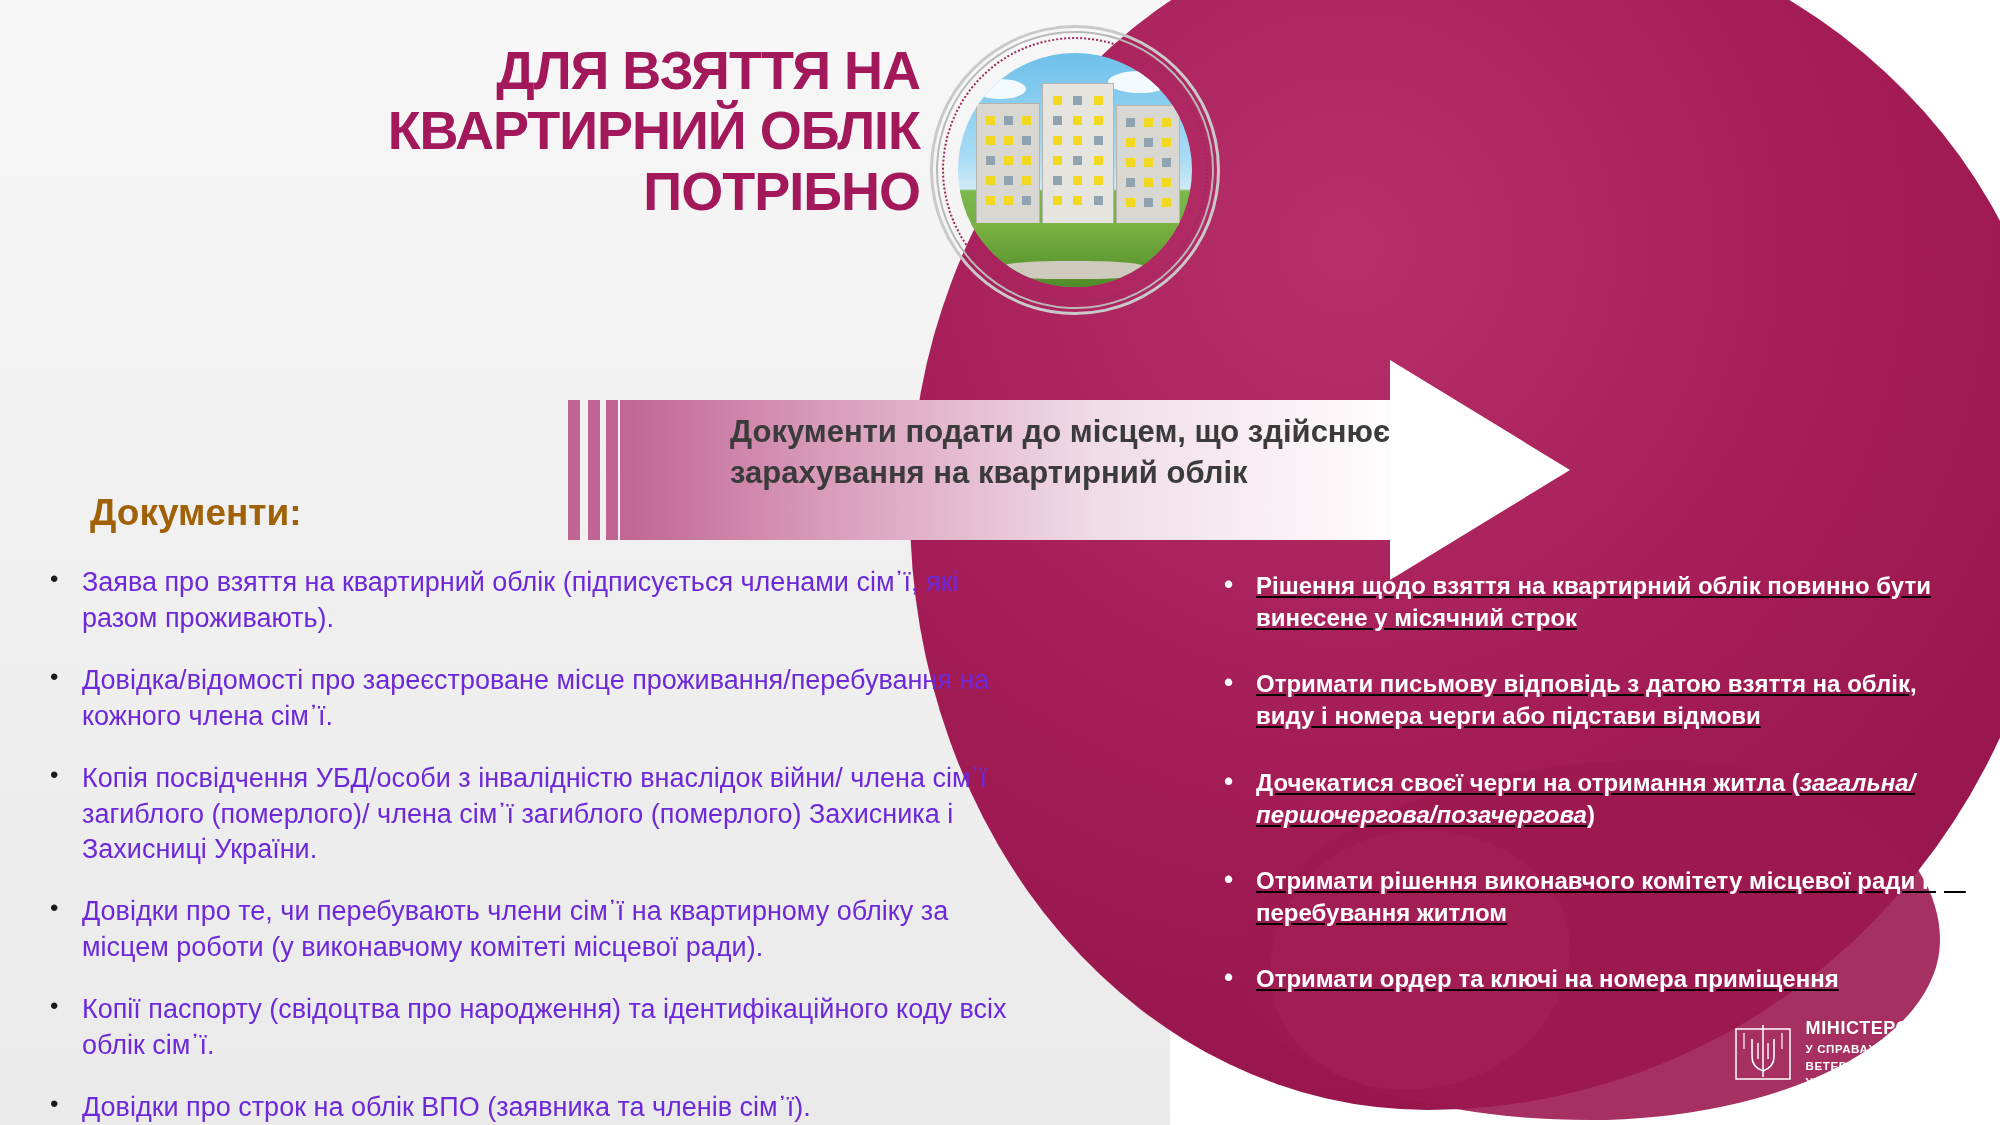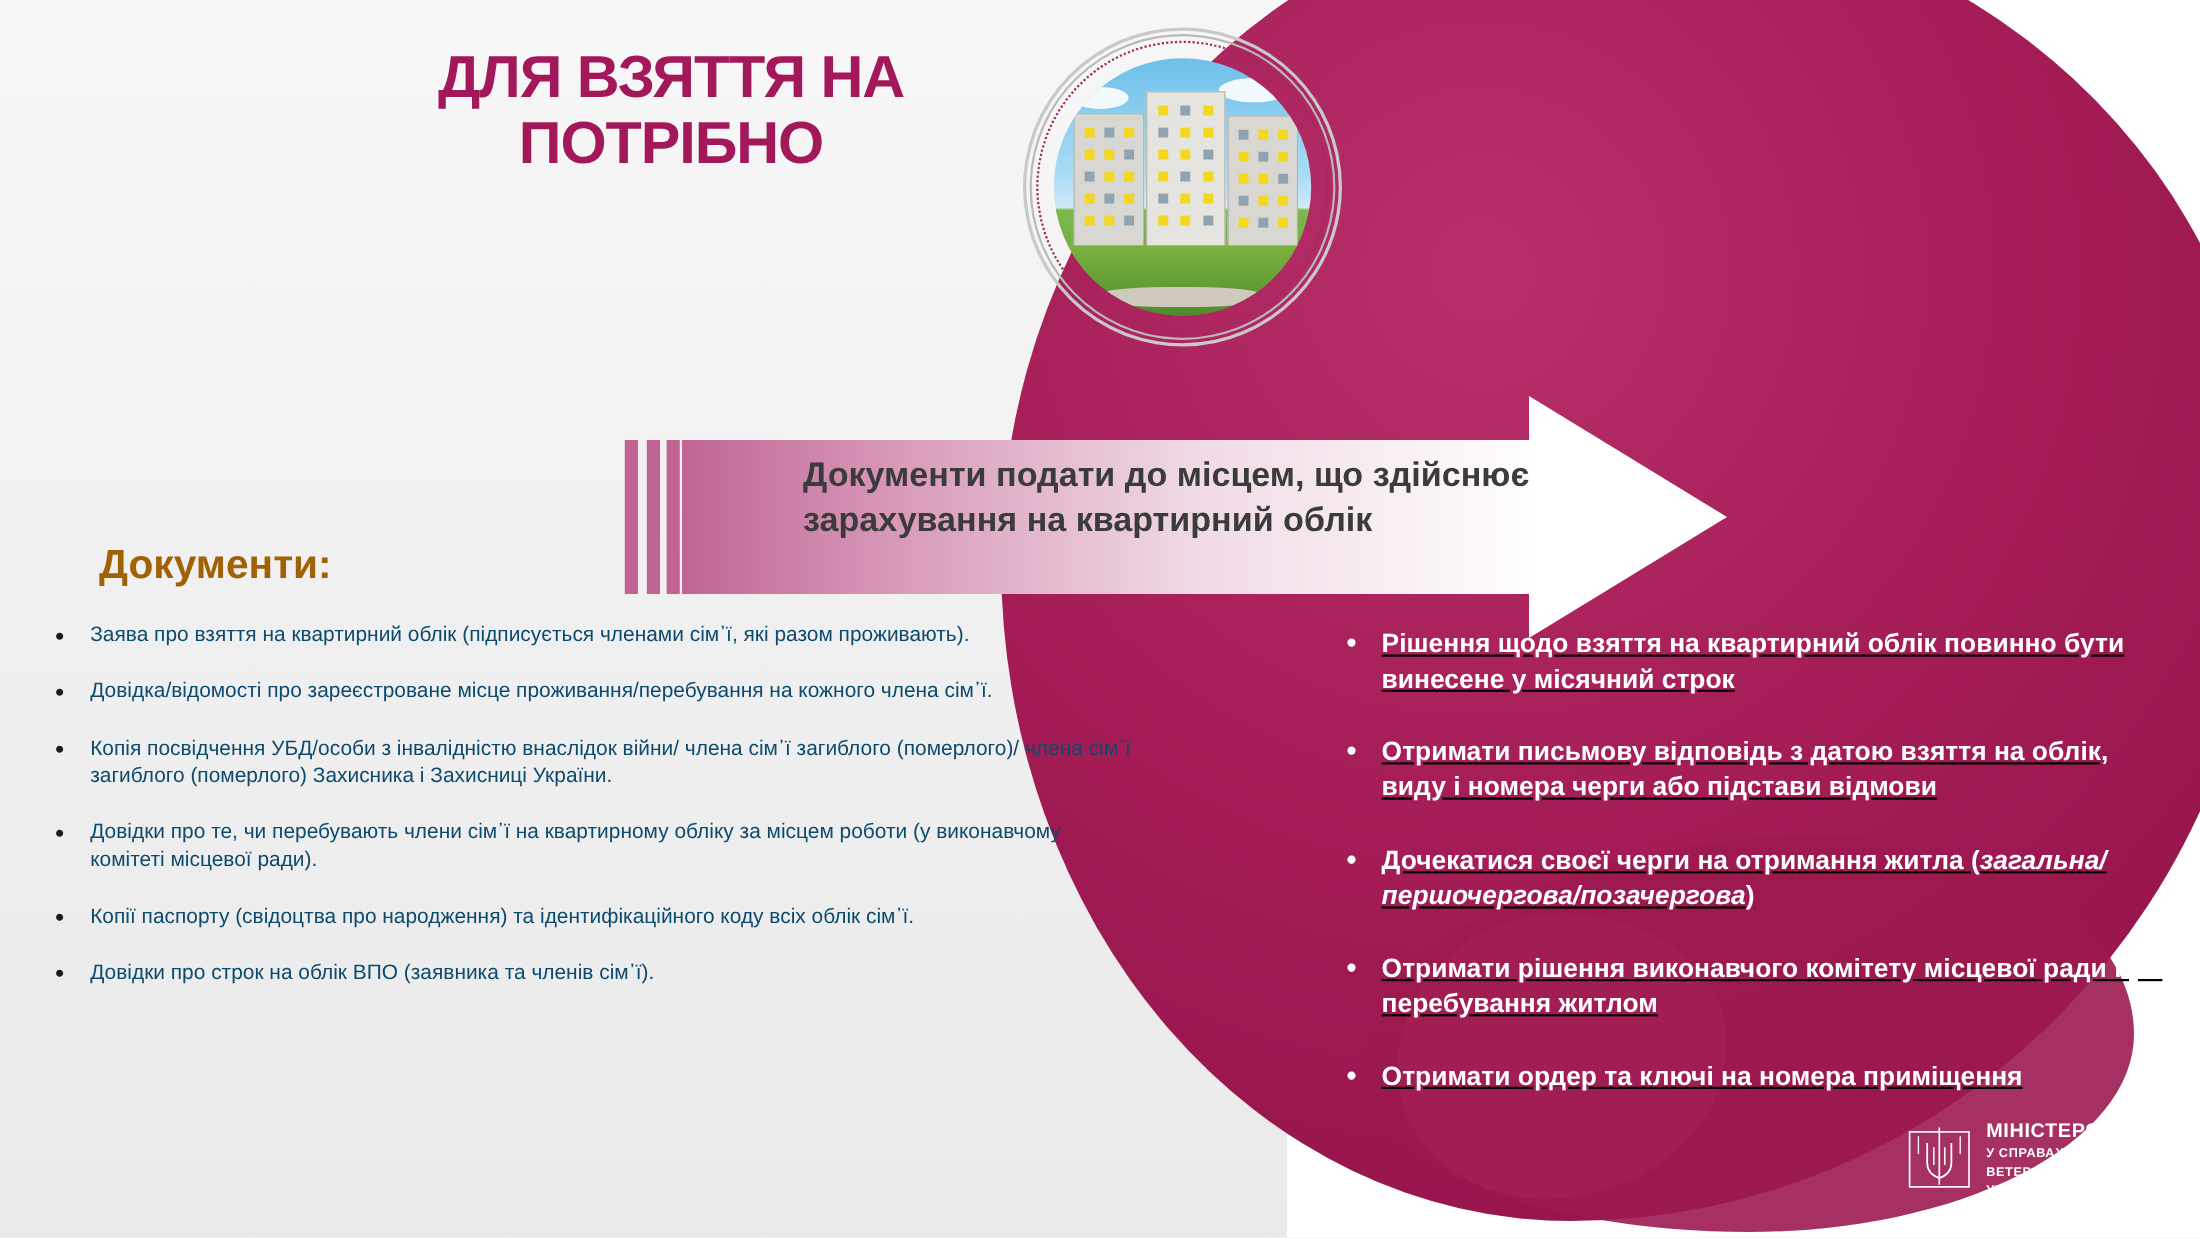--- a/index.html
+++ b/index.html
@@ -58,21 +58,21 @@
     background: #a31f55;
     opacity: .85;
   }
 
   
   .title {
     position: absolute;
     left: 300px;
     top: 40px;
     width: 620px;
-    text-align: center;
+    text-align: right;
     color: #a3185a;
     font-weight: bold;
     font-size: 54px;
     line-height: 1.12;
     letter-spacing: -1px;
   }
   .title div { white-space: nowrap; }
 
   
   .photo-wrap {
@@ -205,23 +205,23 @@
     top: 565px;
     width: 1000px;
     margin: 0;
     padding: 0;
     list-style: none;
   }
   .docs-list li {
     position: relative;
     padding-left: 52px;
     margin-bottom: 26px;
-    font-size: 19px;
+    font-size: 27px;
     line-height: 1.33;
-    color: #0c4a6e;
+    color: #6d28d9;
   }
   .docs-list li::before {
     content: "•";
     position: absolute;
     left: 20px;
     top: -2px;
     font-size: 24px;
     color: #1a1a1a;
   }
 
@@ -284,20 +284,21 @@
 <body>
 
 <div class="bg-left"></div>
 <div class="bg-right"></div>
 <div class="blob blob-main"></div>
 <div class="blob blob-stroke"></div>
 <div class="blob blob-tail"></div>
 
 <div class="title">
   <div>ДЛЯ ВЗЯТТЯ НА</div>
+  <div>КВАРТИРНИЙ ОБЛІК</div>
   <div>ПОТРІБНО</div>
 </div>
 
 <div class="photo-wrap">
   <div class="photo-ring"></div>
   <div class="photo-ring r2"></div>
   <div class="photo-ring r3"></div>
   <div class="photo">
     <div class="cloud" style="left:16px;  top:26px; width:52px; height:20px;"></div>
     <div class="cloud" style="left:150px; top:18px; width:64px; height:22px;"></div>

